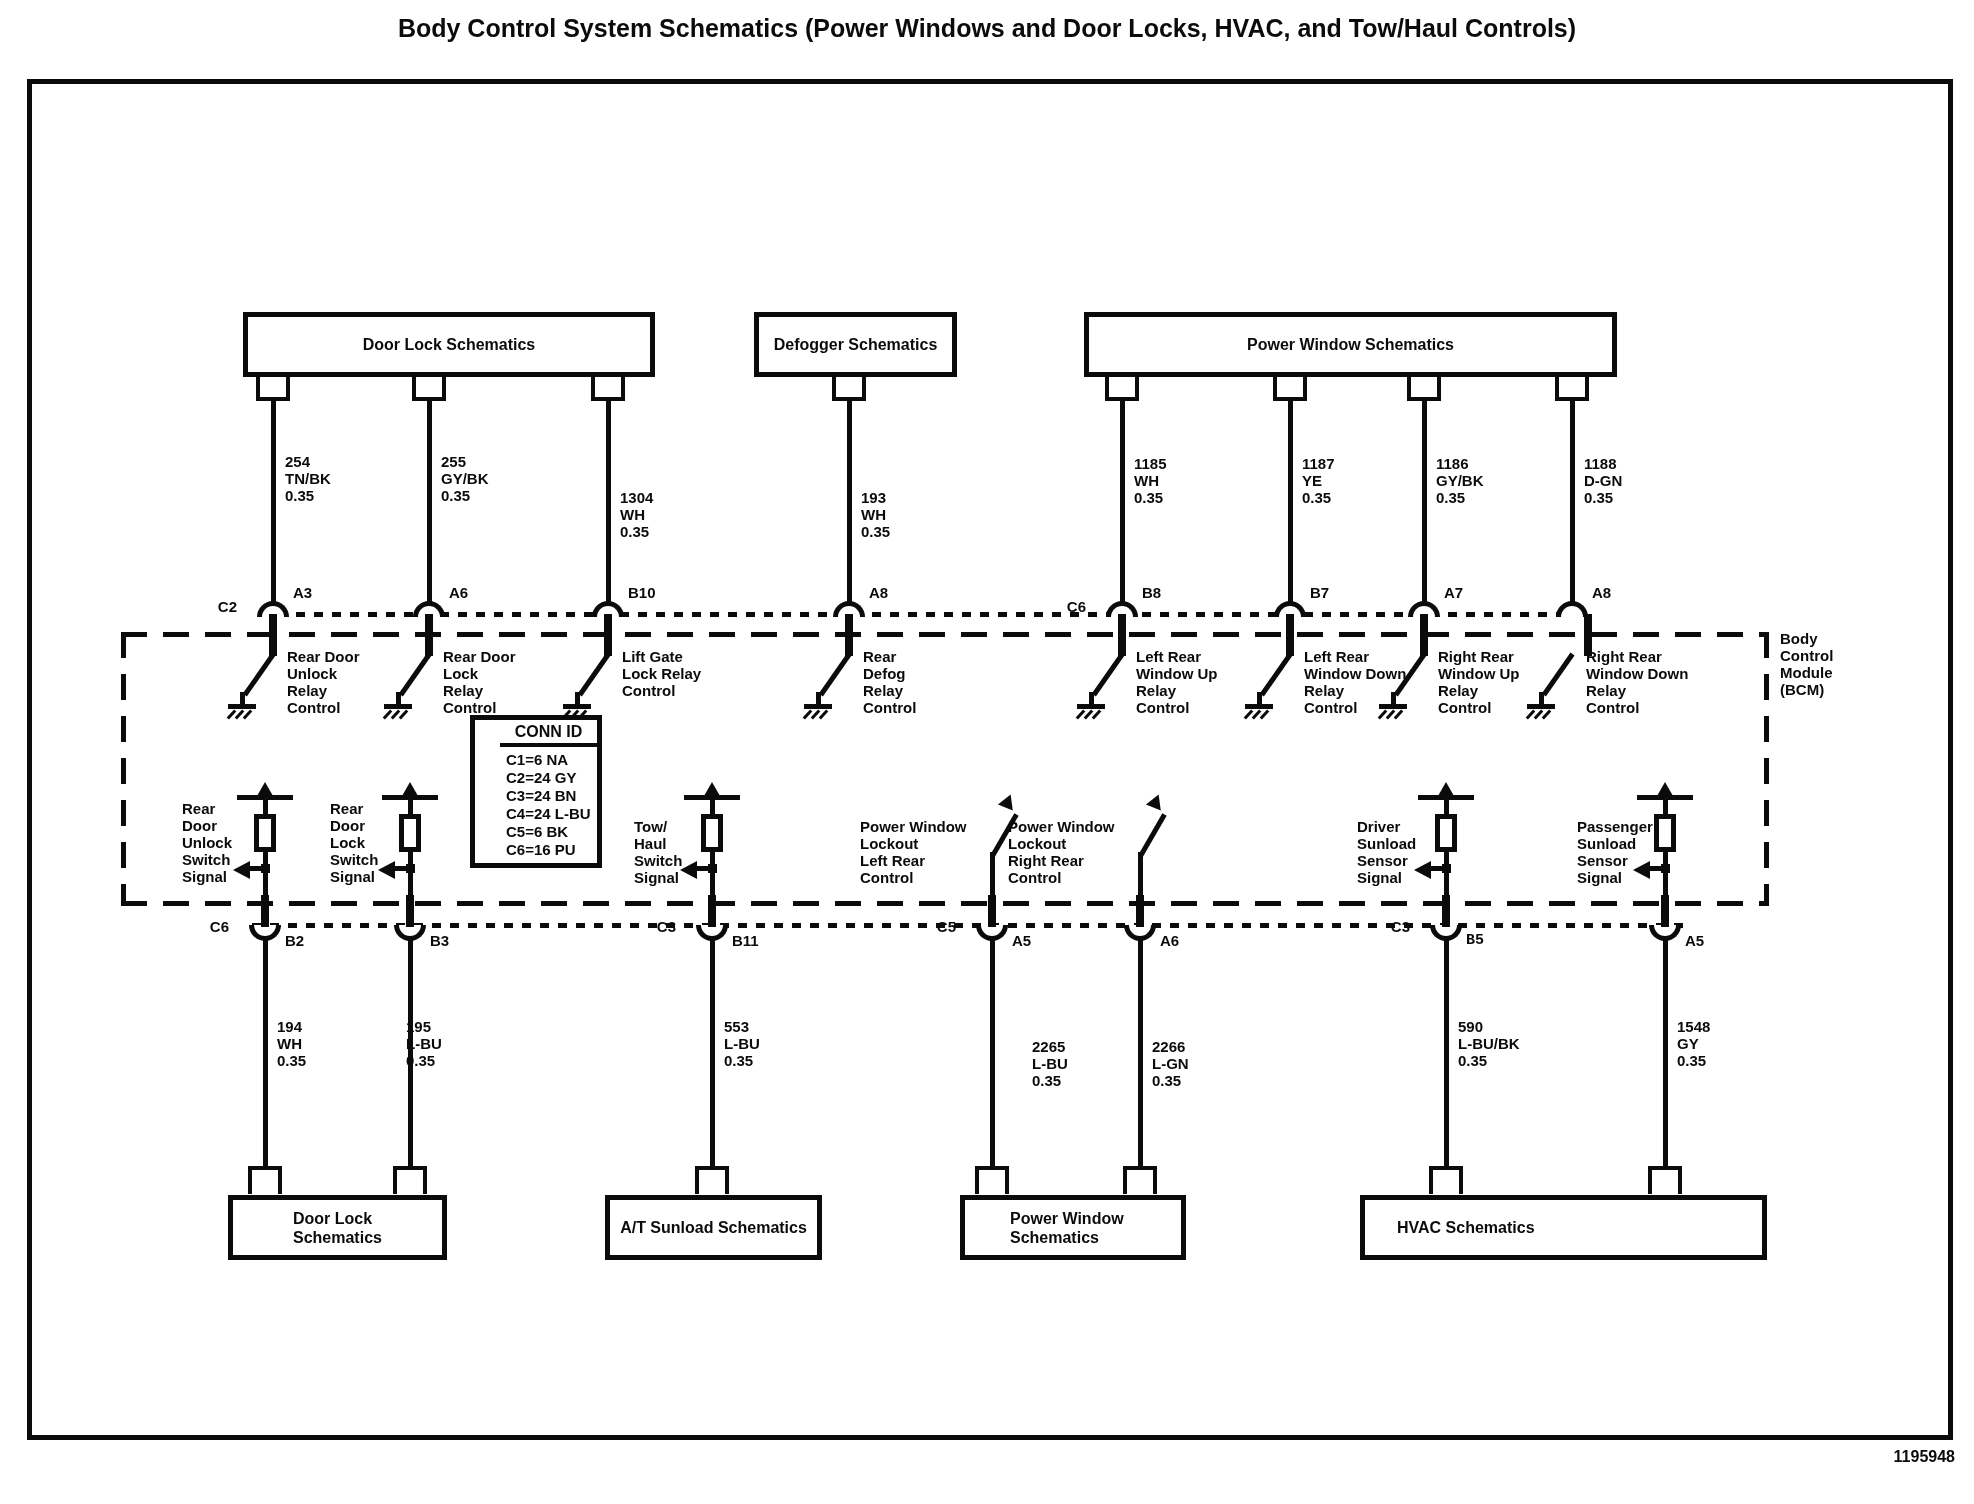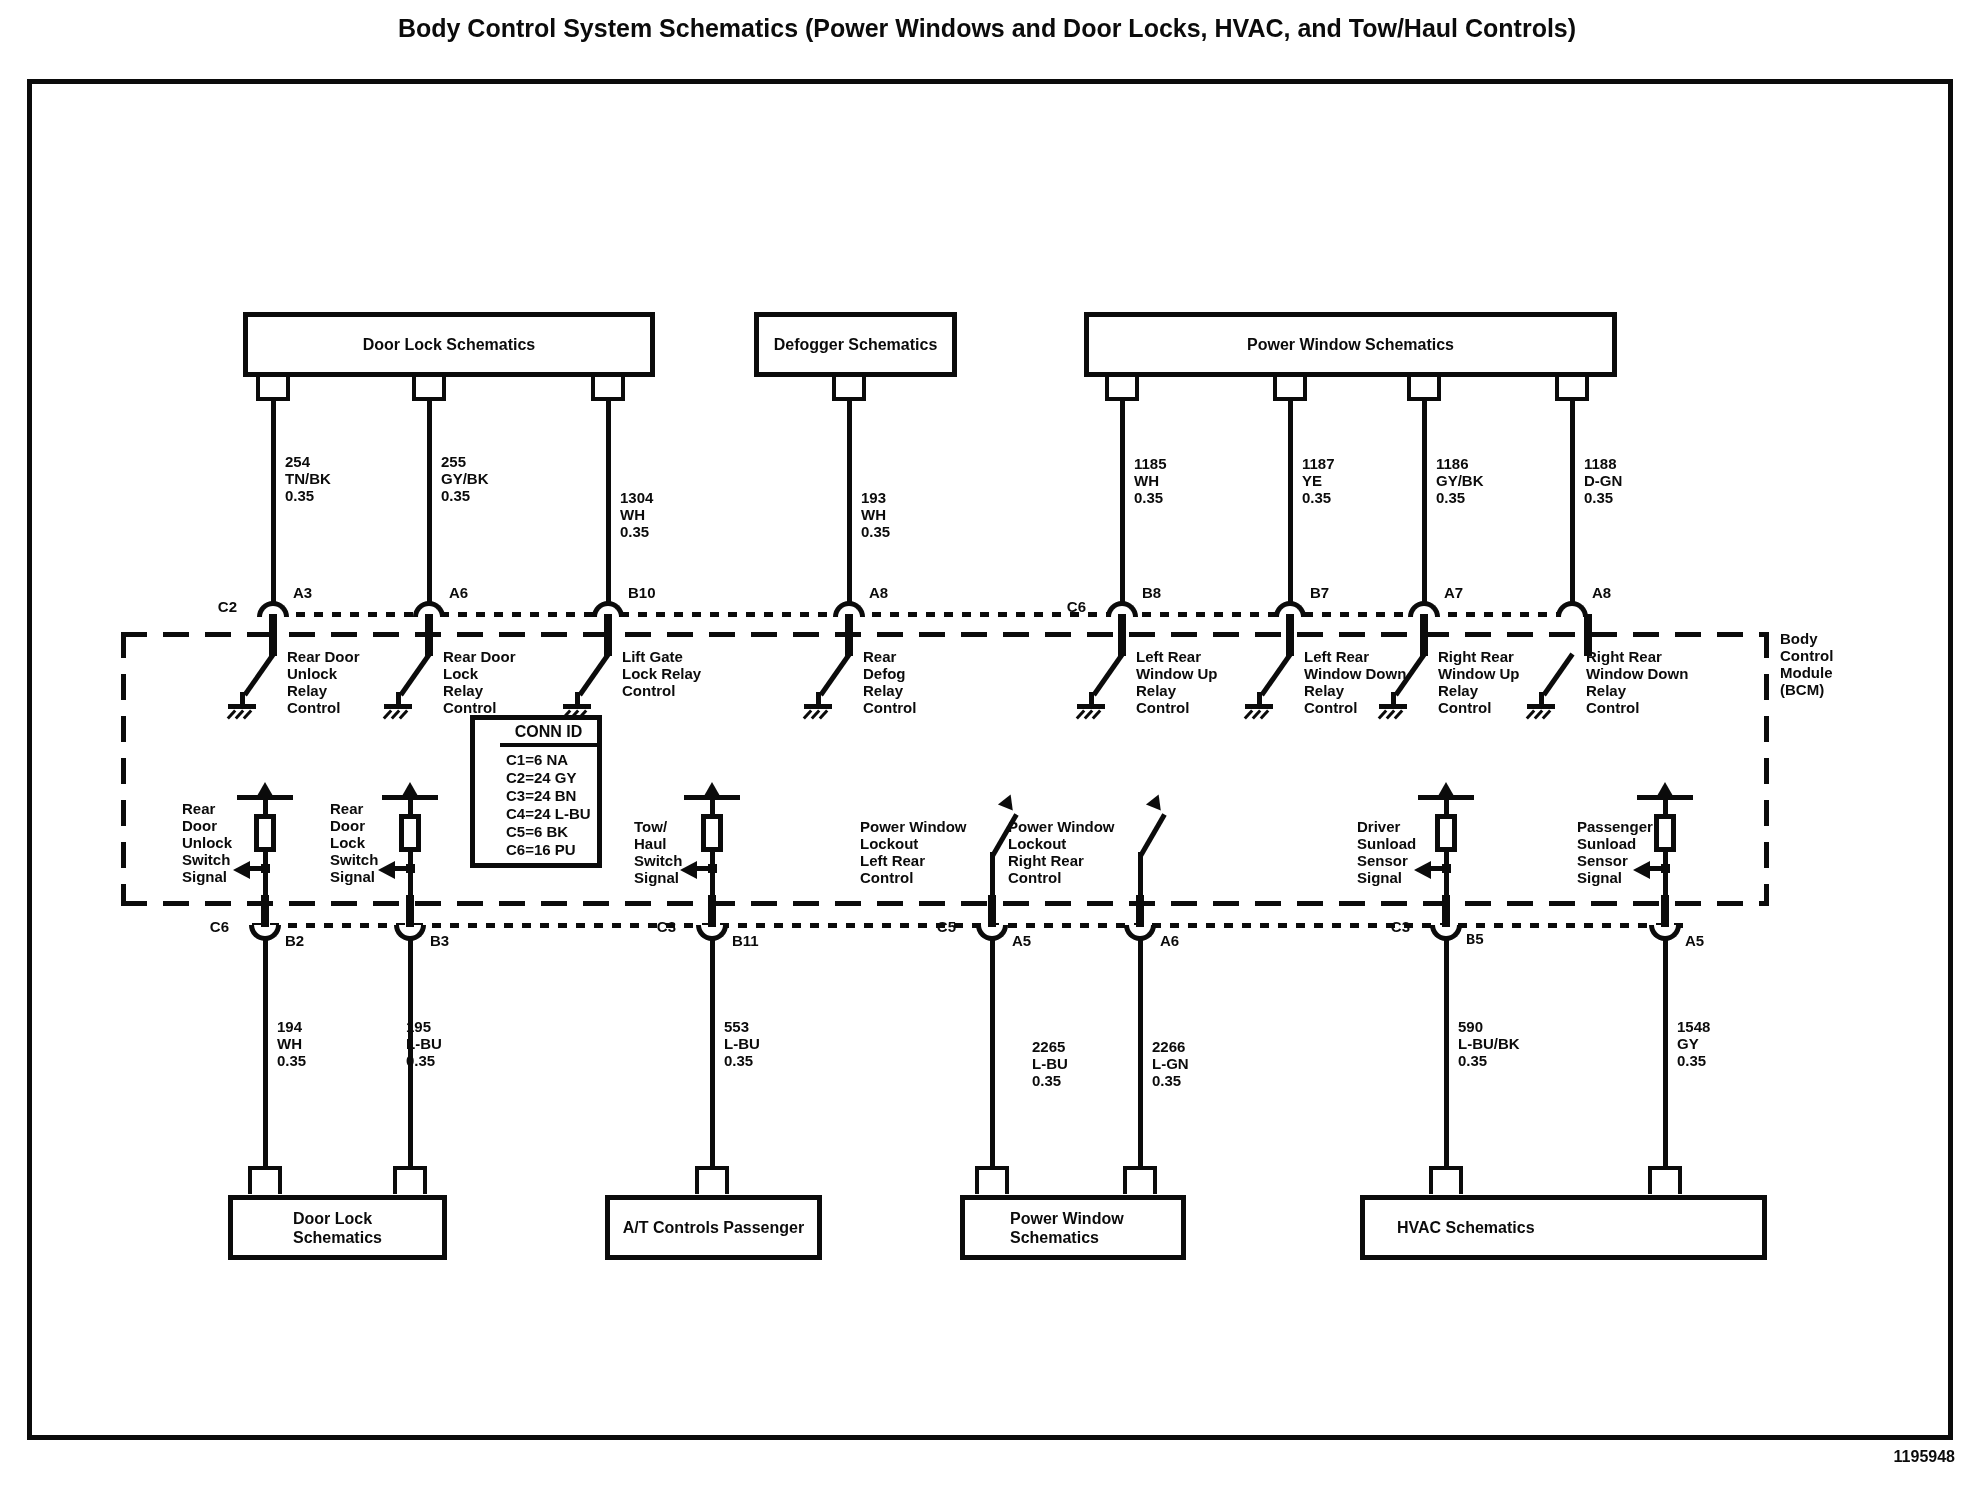--- a/index.html
+++ b/index.html
@@ -397,21 +397,21 @@
   <div class="cup-u" style="left:975px;top:1166px;"></div>
   <div class="cup-u" style="left:1123px;top:1166px;"></div>
   <div class="cup-u" style="left:1429px;top:1166px;"></div>
   <div class="cup-u" style="left:1648px;top:1166px;"></div>
 
   <div class="box" style="left:228px;top:1195px;width:219px;height:65px;padding-left:60px;">
     <span class="lbl">Door Lock
 Schematics</span>
     </div>
   <div class="box center" style="left:605px;top:1195px;width:217px;height:65px;">
-    <span class="lbl">A/T Controls Passenger</span>
+    <span class="lbl">A/T Sunload Schematics</span>
     </div>
   <div class="box" style="left:960px;top:1195px;width:226px;height:65px;padding-left:45px;">
     <span class="lbl">Power Window
 Schematics</span>
     </div>
   <div class="box" style="left:1360px;top:1195px;width:407px;height:65px;padding-left:32px;">
     <span class="lbl">HVAC Schematics</span>
     </div>
 
 </div>

